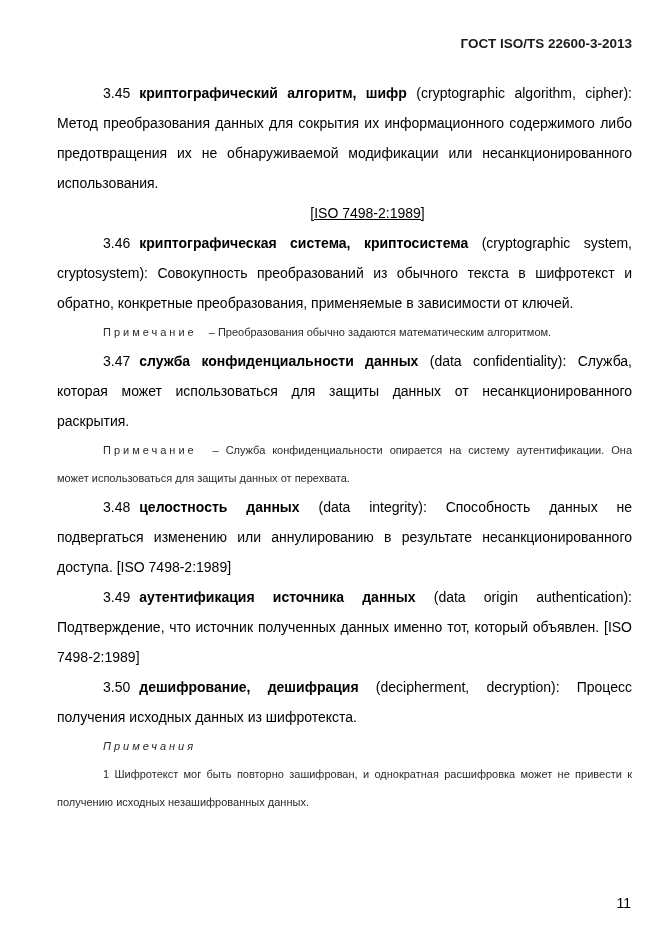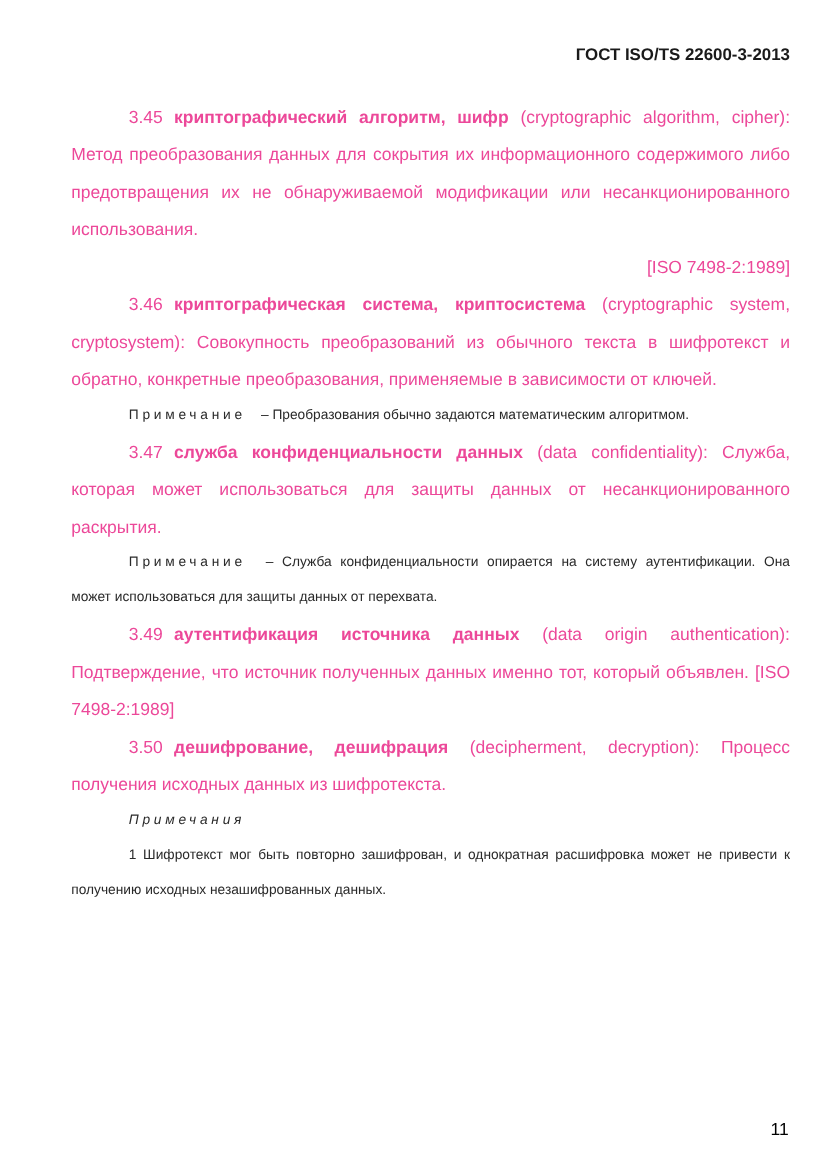--- a/index.html
+++ b/index.html
@@ -21,30 +21,31 @@
     font-size: 13.5px;
     line-height: 16px;
     margin-bottom: 26px;
     color: #1a1a1a;
   }
   .para {
     font-size: 14px;
     line-height: 30px;
     text-align: justify;
     text-indent: 46px;
-    color: #ec4899;
+    color: #000000;
   }
   .para .num {
     margin-right: 9px;
   }
   .para .tname {
     font-weight: bold;
   }
   .ref {
-    text-align: right;
+    text-align: center;
+    text-decoration: underline;
   }
   .note {
     font-size: 11px;
     line-height: 28px;
     text-align: justify;
     text-indent: 46px;
     color: #2a2a2a;
   }
   .note-label {
     letter-spacing: 3px;
@@ -72,20 +73,21 @@
 
   <p class="para"><span class="num">3.45</span><span class="tname">криптографический алгоритм, шифр</span> <span>(cryptographic algorithm, cipher): Метод преобразования данных для сокрытия их информационного содержимого либо предотвращения их не обнаруживаемой модификации или несанкционированного использования.</span></p>
   <p class="para ref">[ISO 7498-2:1989]</p>
 
   <p class="para"><span class="num">3.46</span><span class="tname">криптографическая система, криптосистема</span> <span>(cryptographic system, cryptosystem): Совокупность преобразований из обычного текста в шифротекст и обратно, конкретные преобразования, применяемые в зависимости от ключей.</span></p>
   <p class="note"><span class="note-label">Примечание</span> <span>– Преобразования обычно задаются математическим алгоритмом.</span></p>
 
   <p class="para"><span class="num">3.47</span><span class="tname">служба конфиденциальности данных</span> <span>(data confidentiality): Служба, которая может использоваться для защиты данных от несанкционированного раскрытия.</span></p>
   <p class="note"><span class="note-label">Примечание</span> <span>– Служба конфиденциальности опирается на систему аутентификации. Она может использоваться для защиты данных от перехвата.</span></p>
 
+  <p class="para"><span class="num">3.48</span><span class="tname">целостность данных</span> <span>(data integrity): Способность данных не подвергаться изменению или аннулированию в результате несанкционированного доступа.  [ISO 7498-2:1989]</span></p>
 
   <p class="para"><span class="num">3.49</span><span class="tname">аутентификация источника данных</span> <span>(data origin authentication): Подтверждение, что источник полученных данных именно тот, который объявлен. [ISO 7498-2:1989]</span></p>
 
   <p class="para"><span class="num">3.50</span><span class="tname">дешифрование, дешифрация</span> <span>(decipherment, decryption): Процесс получения исходных данных из шифротекста.</span></p>
   <p class="note notes-heading">Примечания</p>
   <p class="note">1 Шифротекст мог быть повторно зашифрован, и однократная расшифровка может не привести к получению исходных незашифрованных данных.</p>
 
   <div class="page-number">11</div>
 
 </div>

